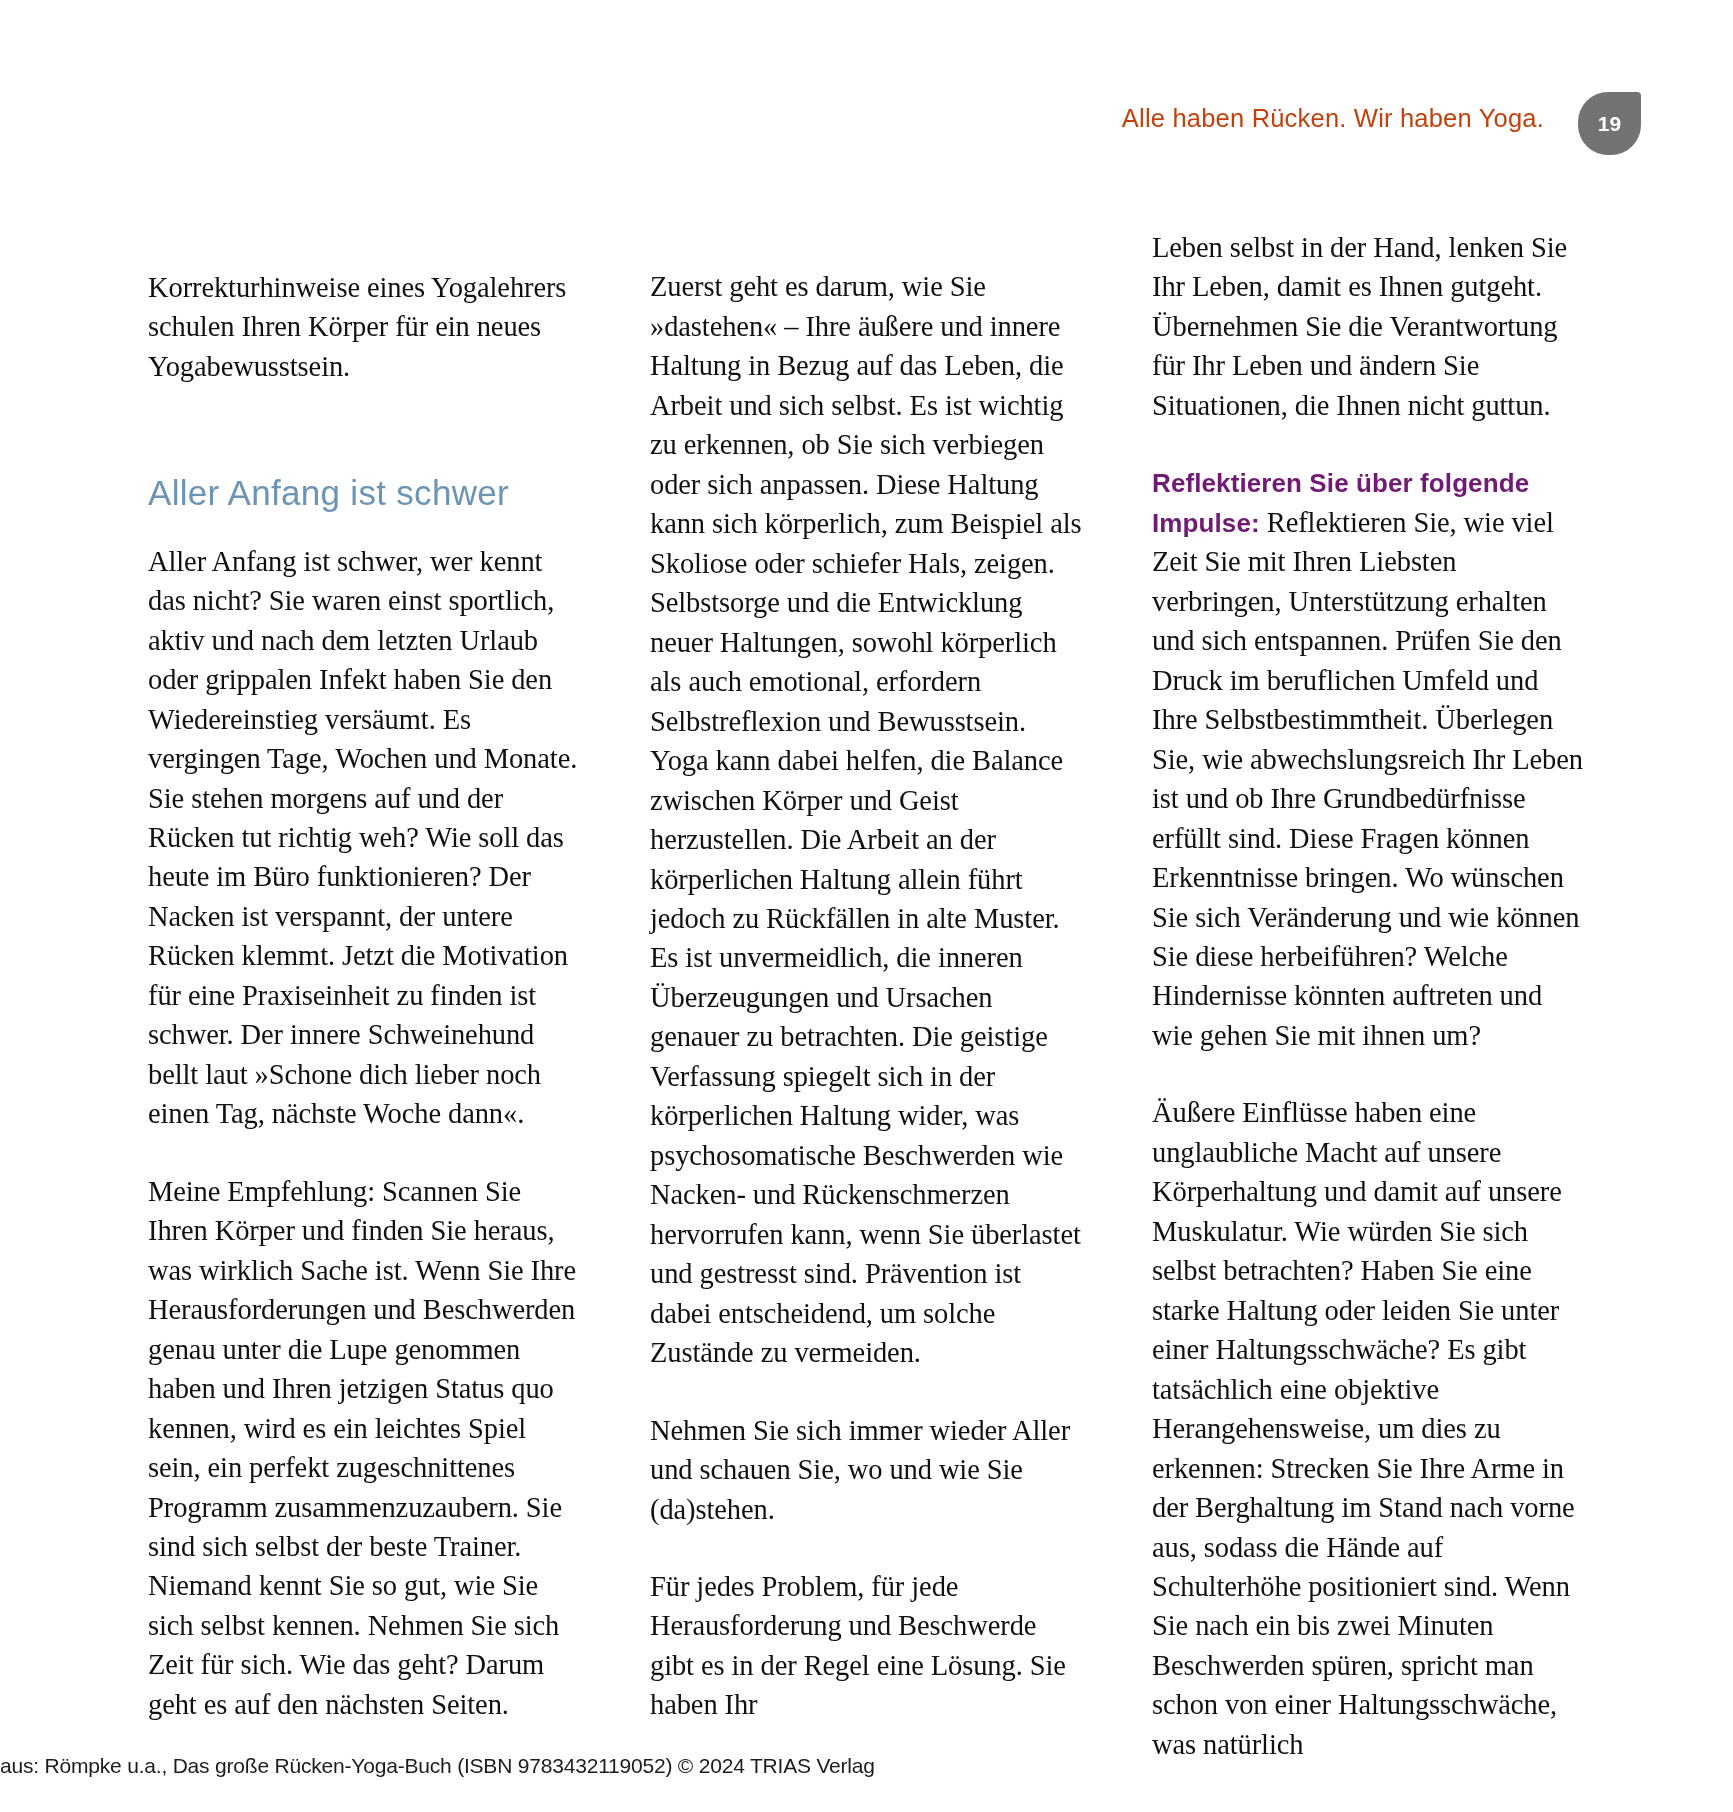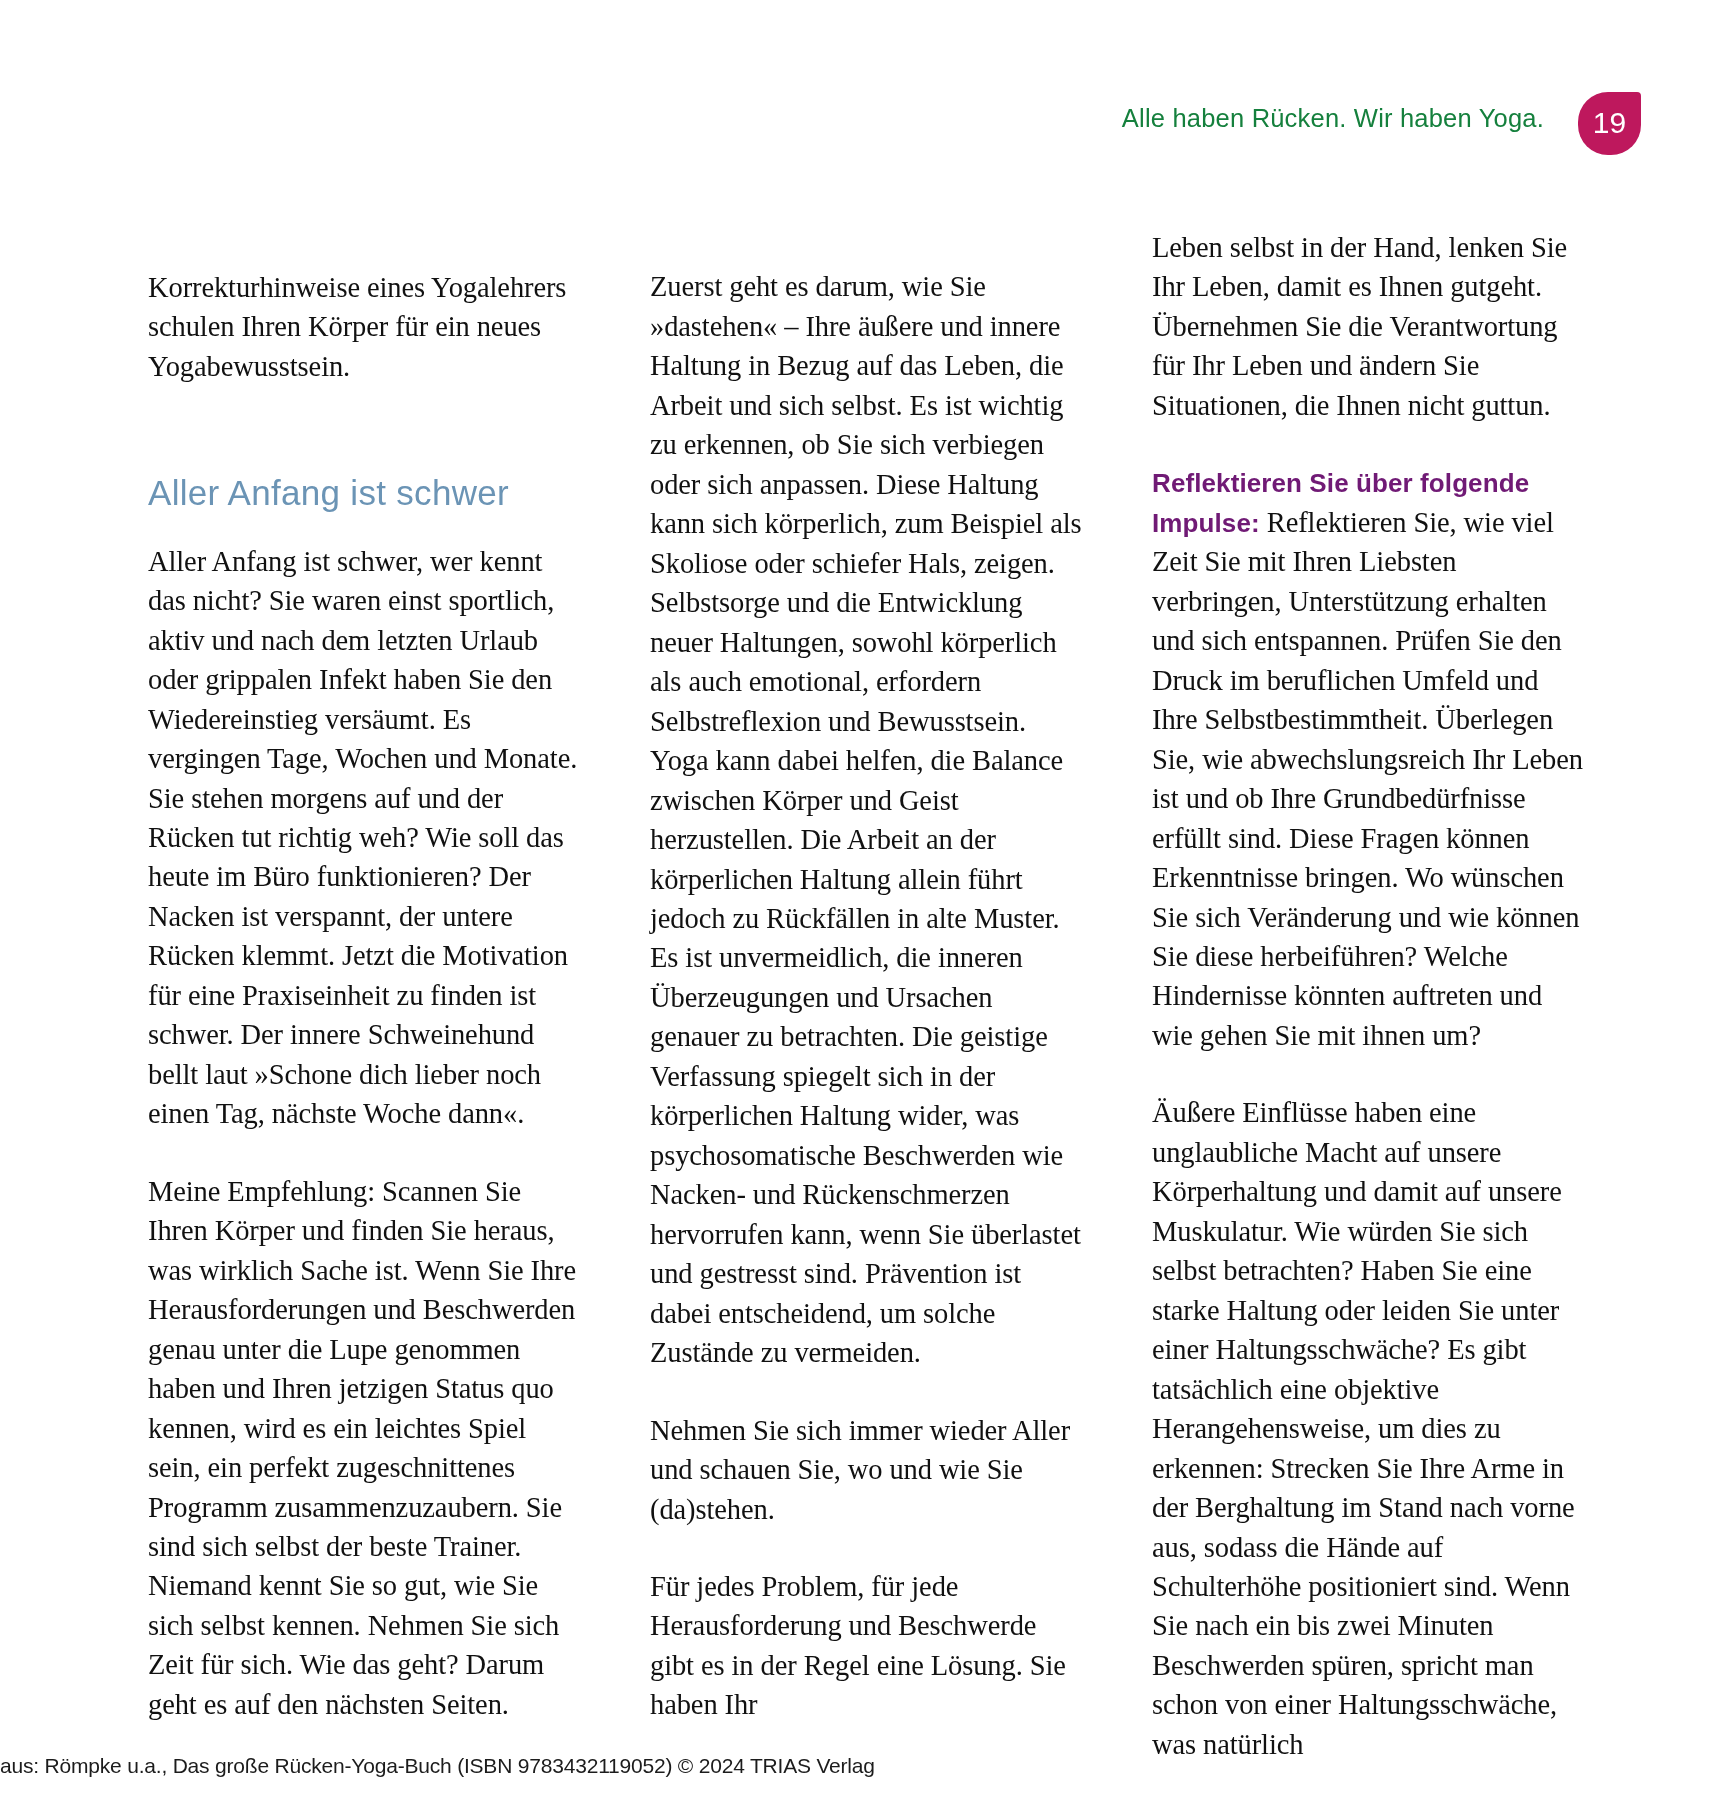--- a/index.html
+++ b/index.html
@@ -26,41 +26,42 @@
     height: 70px;
     display: flex;
     align-items: flex-start;
     justify-content: flex-end;
     padding-right: 0;
   }
   .running-head-text {
     font-family: "Liberation Sans", sans-serif;
     font-size: 25.5px;
     letter-spacing: 0.2px;
-    color: #15803d;
+    color: #c2410c;
     line-height: 1;
     padding-top: 14px;
     padding-right: 34px;
     white-space: nowrap;
   }
   .page-badge {
     width: 63px;
     height: 63px;
-    background: #be185d;
+    background: #737373;
     border-radius: 30px 4px 30px 30px;
     color: #ffffff;
     font-family: "Liberation Sans", sans-serif;
-    font-size: 30px;
+    font-size: 21px;
     display: flex;
     align-items: center;
     justify-content: center;
     margin-right: 92px;
     line-height: 1;
     padding-bottom: 1px;
     box-sizing: border-box;
+    font-weight: bold;
   }
 
   
   .columns {
     position: absolute;
     top: 228px;
     left: 148px;
     width: 1440px;
     display: flex;
     gap: 66px;

